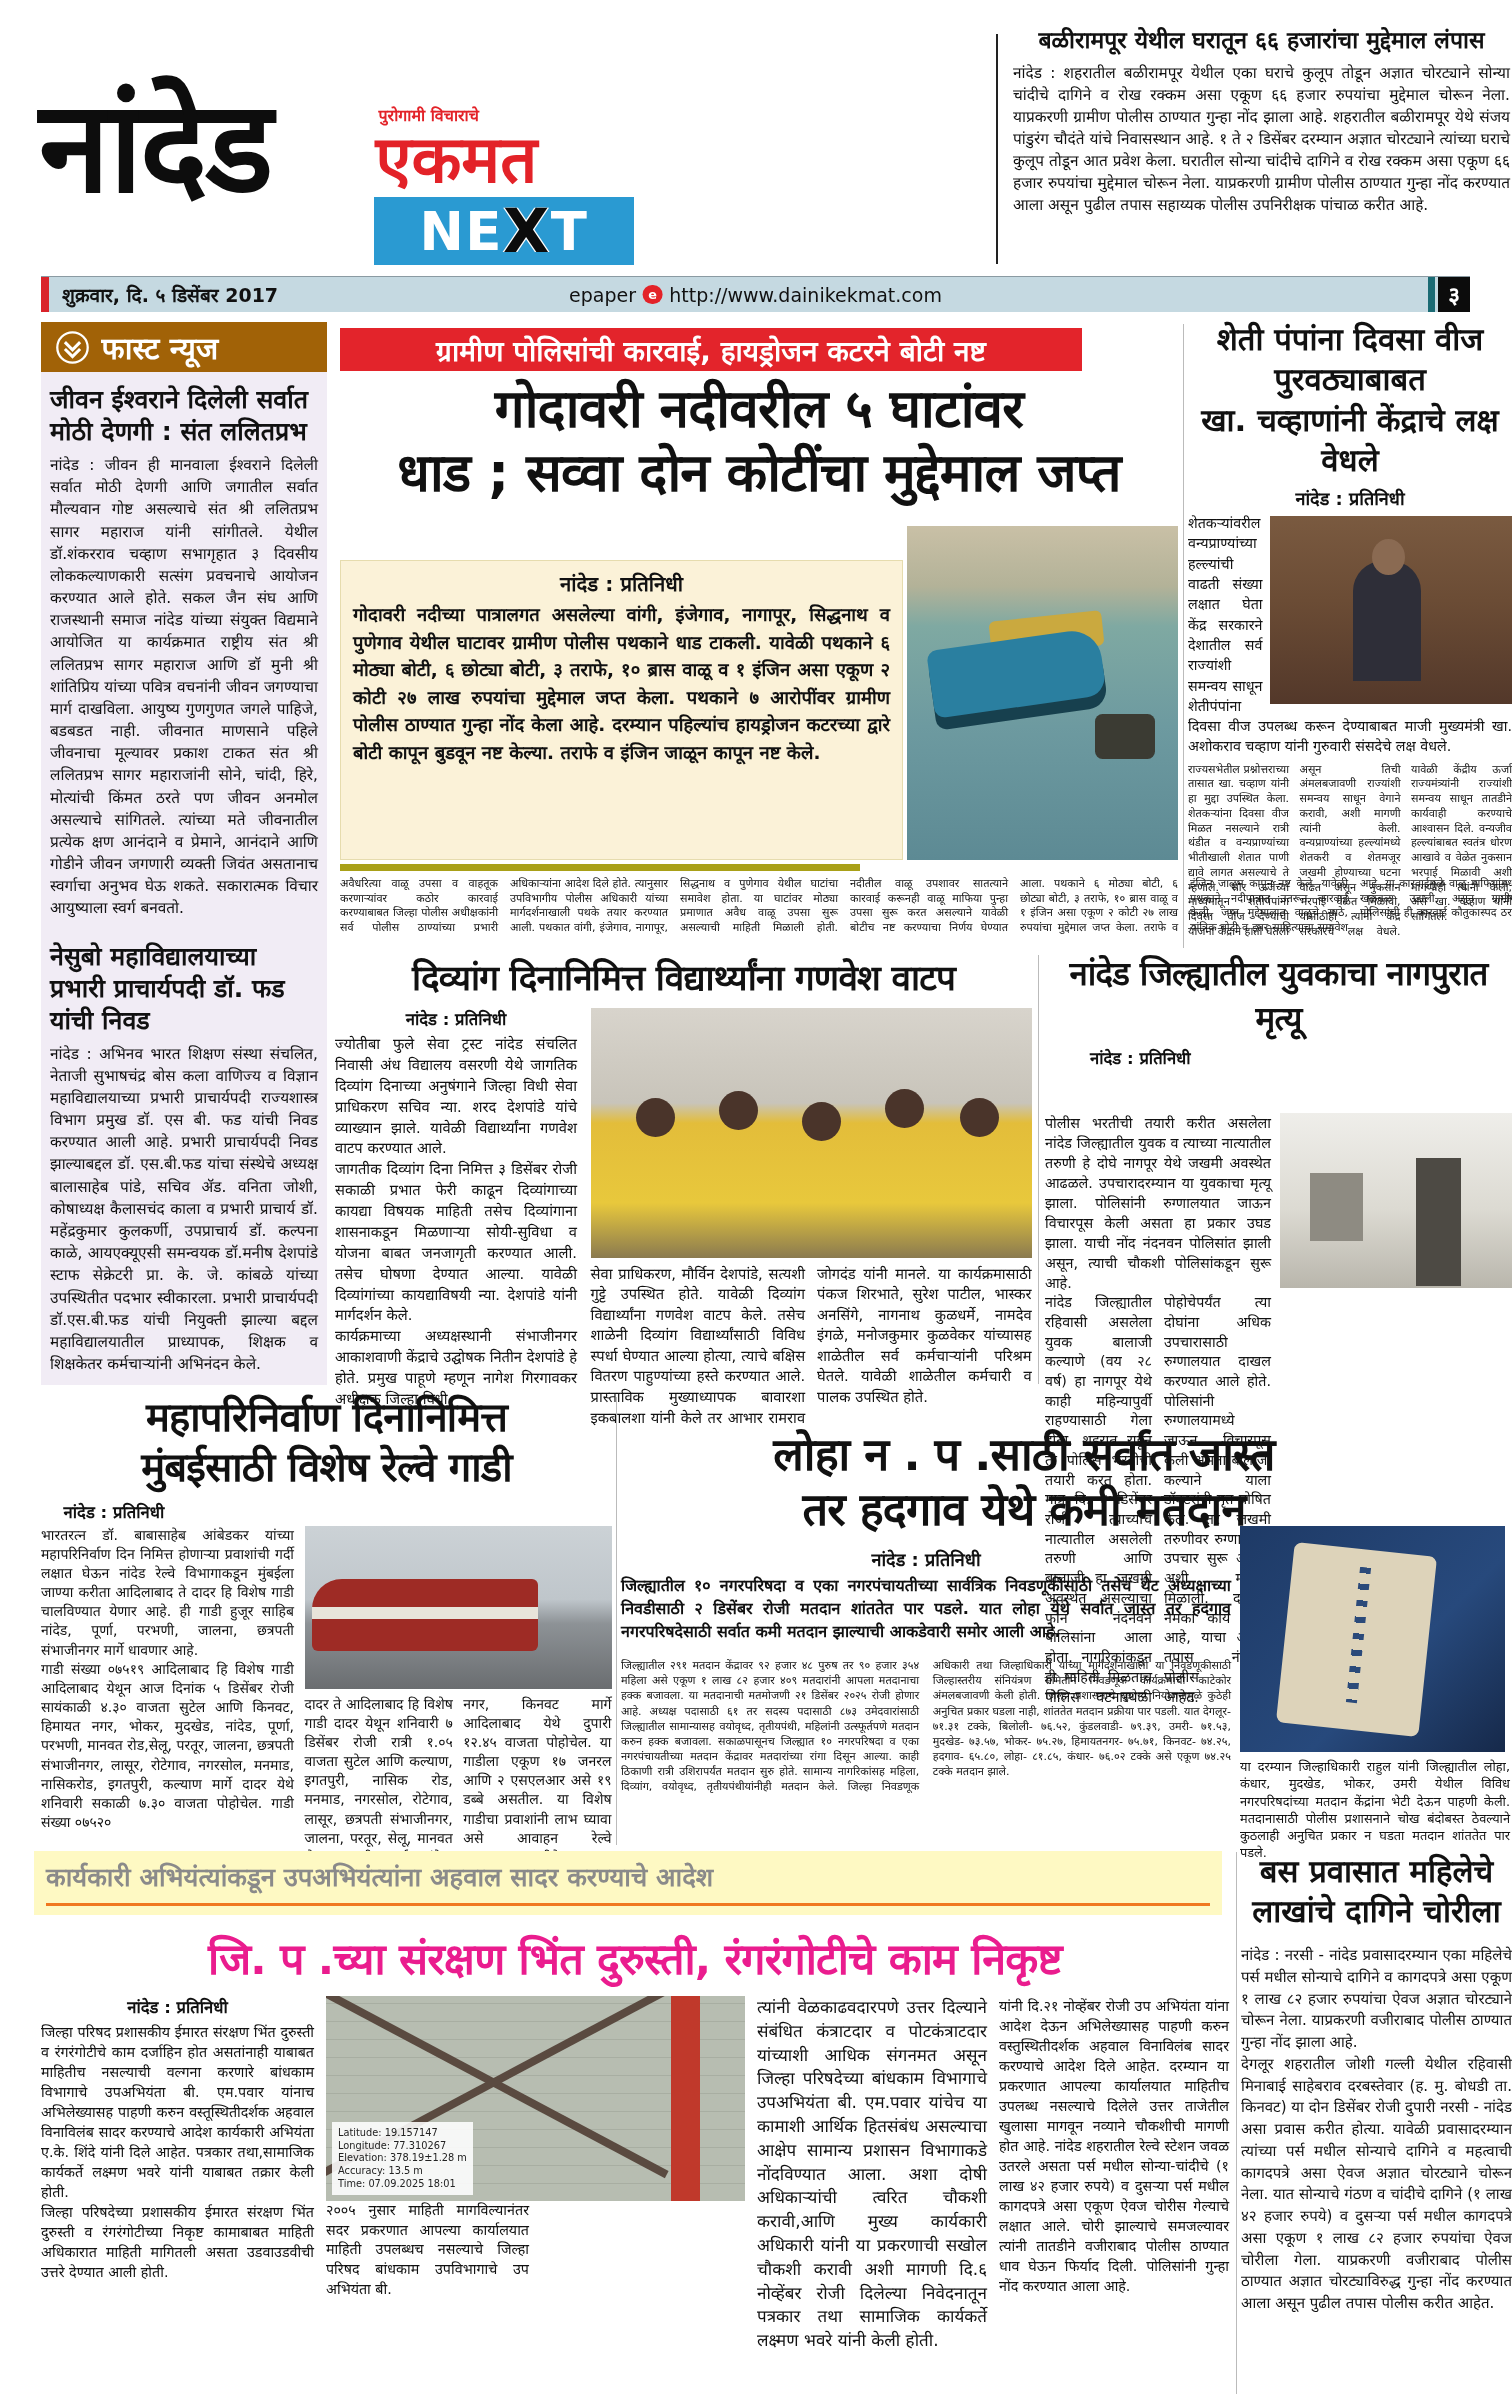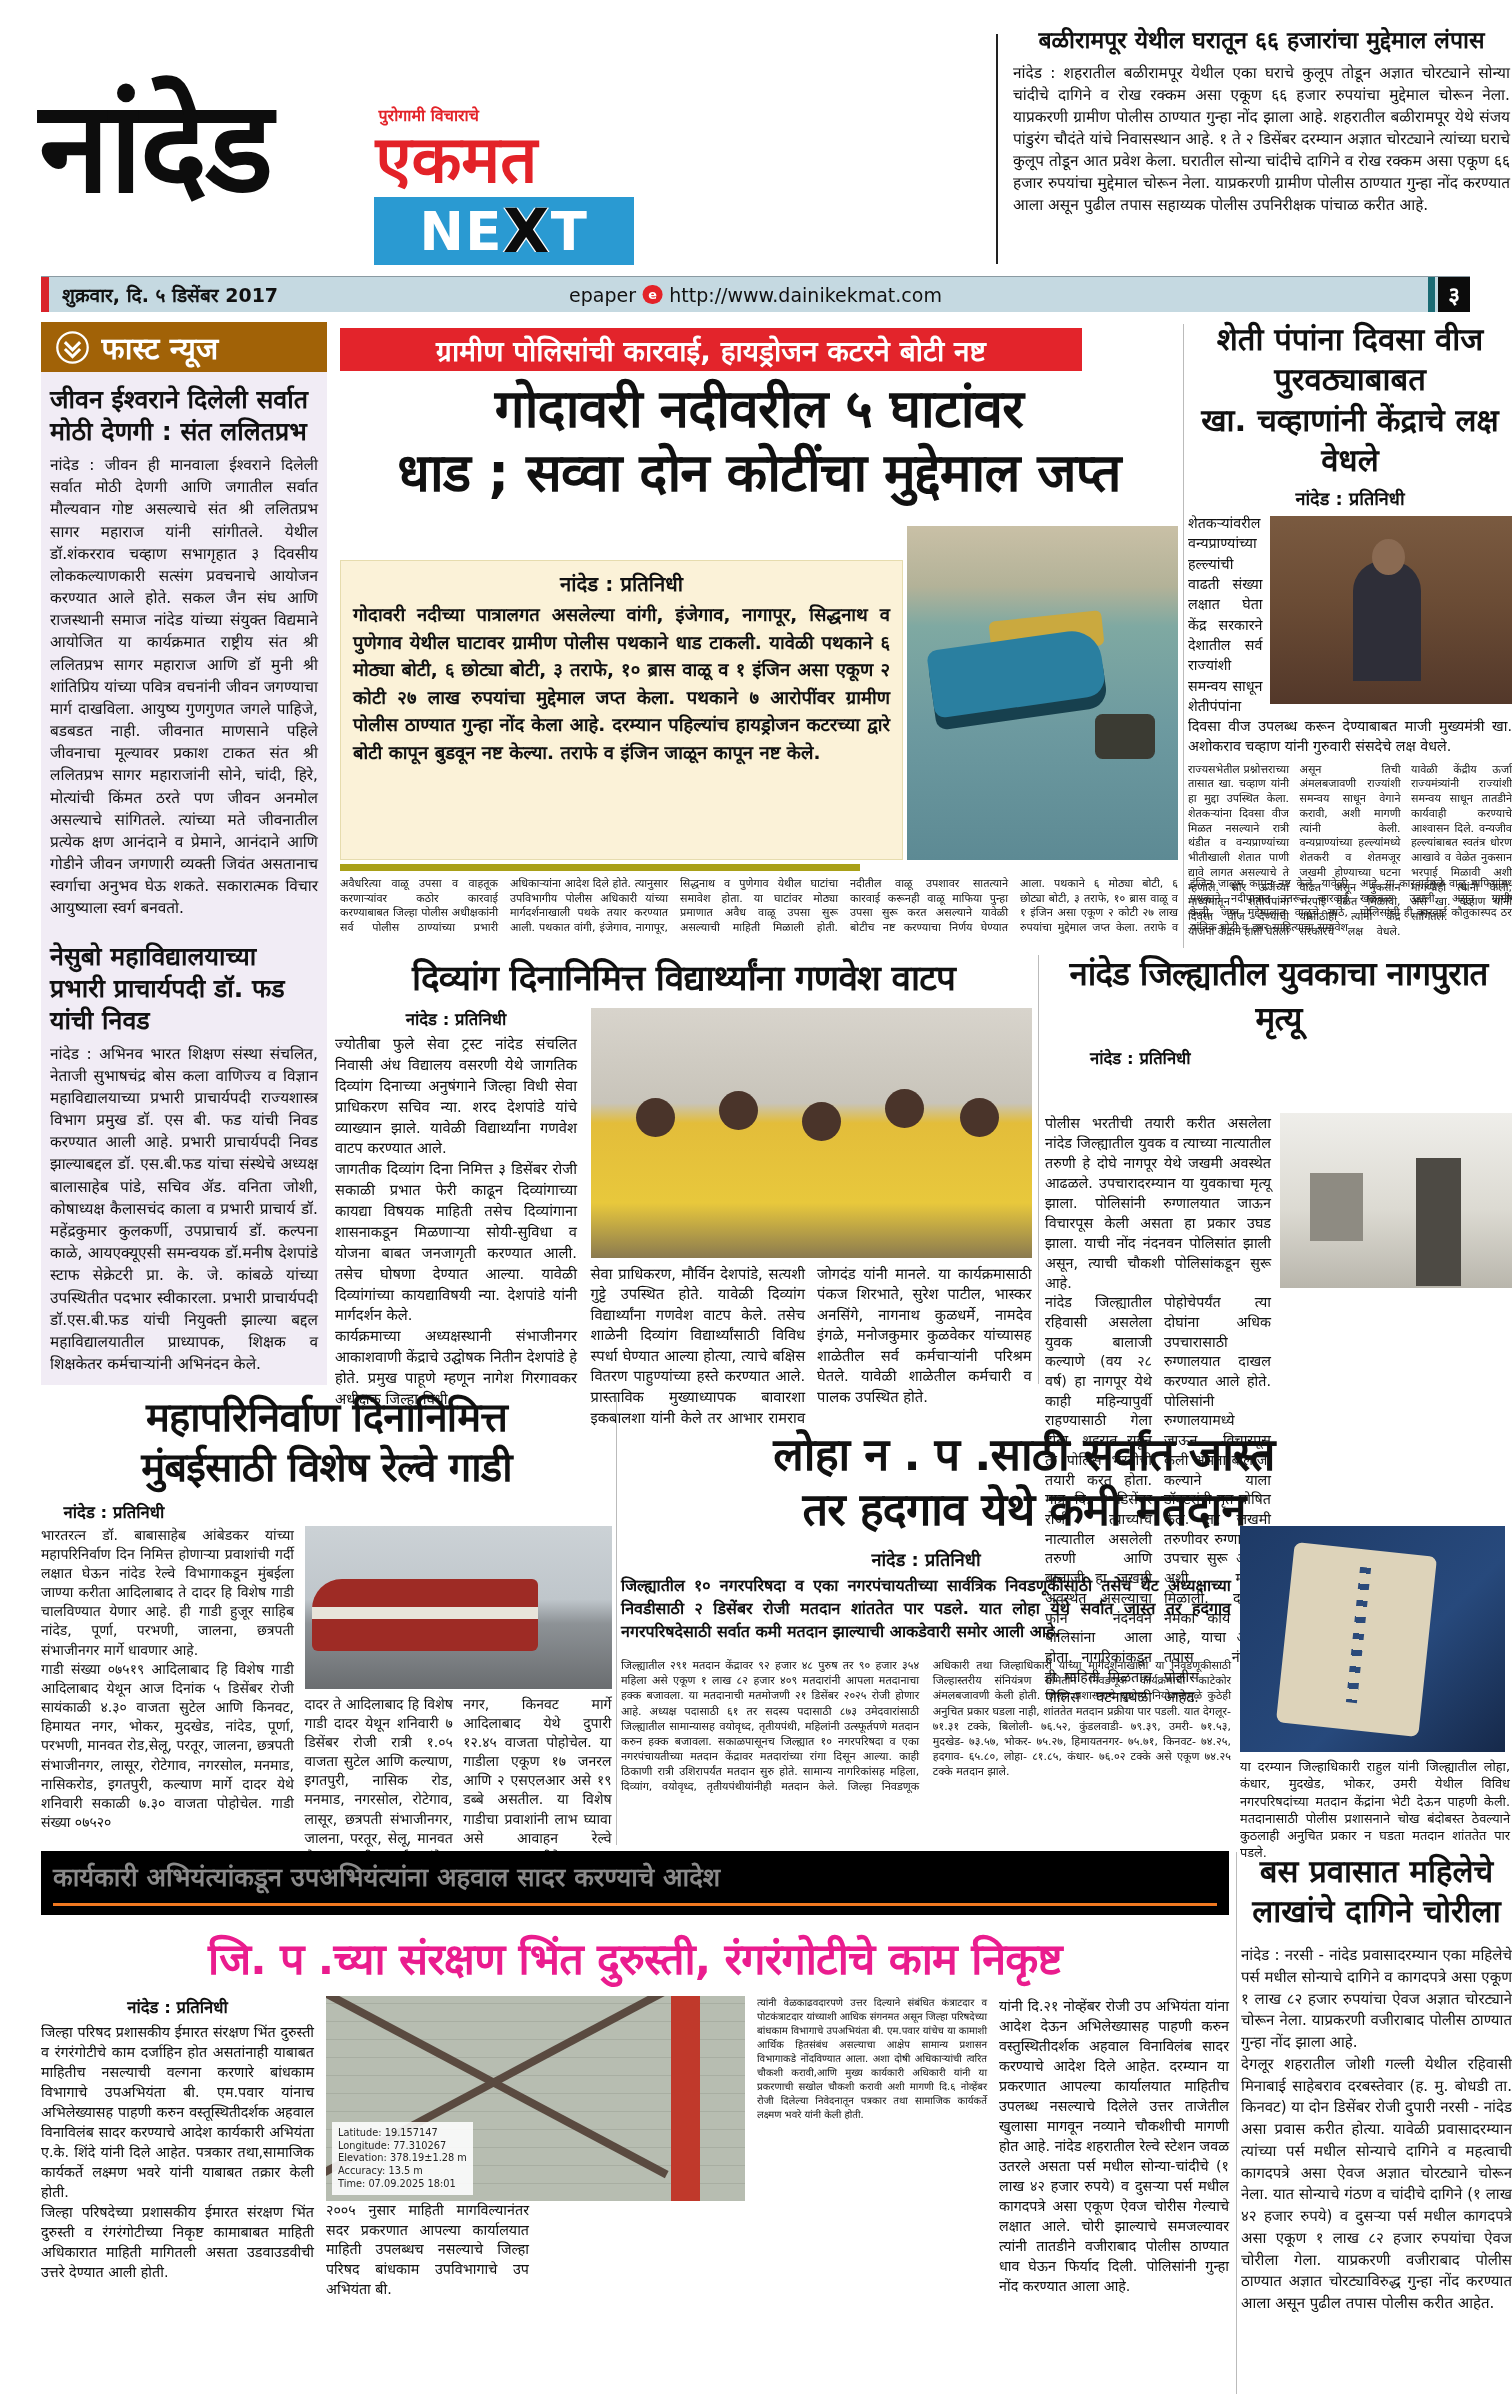--- a/index.html
+++ b/index.html
@@ -100,39 +100,39 @@
   .v-byline{font-size:18px;font-weight:800;text-align:center;width:610px;margin:9px 0 3px;}
   .v-main{width:610px;}
   .v-lead{font-size:16px;font-weight:600;line-height:1.45;}
   .v-cols{column-count:2;column-gap:13.6px;font-size:11px;line-height:1.37;margin-top:15px;}
   .v-right{position:absolute;left:619px;top:134px;width:270px;}
   .v-photo{width:265px;height:226px;background:linear-gradient(135deg,#1e3a66 0%,#27497c 60%,#16294a 100%);position:relative;}
   .evm{position:absolute;left:45px;top:22.6px;width:143px;height:181px;background:#ddd3ba;border-radius:7.5px;transform:rotate(6deg);}
   .evm-dots{position:absolute;left:113px;top:41px;width:10.5px;height:136px;background:repeating-linear-gradient(#2b4a7a 0 6px,#ddd3ba 6px 16.6px);transform:rotate(6deg);}
   .v-side{font-size:12.8px;line-height:1.35;margin-top:6px;}
   
-  .strapwrap{left:41px;top:1851px;width:1188px;background:#000000;padding:7.5px 12px 9px;box-sizing:border-box;}
+  .strapwrap{left:34px;top:1851px;width:1188px;background:#fef9c3;padding:7.5px 12px 9px;box-sizing:border-box;}
   .strap{color:#8a8a8a;font-size:25.6px;font-weight:800;}
   .straprule{height:3px;background:#f07820;margin-top:9px;}
   .w-head{left:41px;top:1928px;width:1188px;color:#ea1c8e;font-size:43px;font-weight:800;text-align:center;letter-spacing:-0.8px;}
   .w-body{left:41px;top:1996px;width:1188px;display:flex;gap:12px;}
   .w-col1{width:273px;font-size:14.3px;line-height:1.4;}
   .w-byline{text-align:center;font-size:16.6px;font-weight:800;margin-bottom:3px;}
   .w-center{width:419px;}
   .w-photo{width:419px;height:205px;position:relative;overflow:hidden;background:
      repeating-linear-gradient(0deg,#b7bdb1 0 16.6px,#a8aea2 16.6px 18px),
      linear-gradient(90deg,#9aa093,#c2c8ba);}
   .scaff1{position:absolute;left:-30px;top:-22.6px;width:422px;height:7.5px;background:#5a4a40;transform:rotate(28deg);transform-origin:left top;}
   .scaff2{position:absolute;left:-30px;top:188px;width:422px;height:7.5px;background:#5a4a40;transform:rotate(-28deg);transform-origin:left bottom;}
   .redpillar{position:absolute;right:45px;top:0;width:29px;height:205px;background:#c0392b;}
   .gps{position:absolute;left:6px;bottom:6px;background:rgba(255,255,255,.88);color:#222;font-size:9.8px;line-height:1.3;
        padding:4.5px 6px;font-family:"DejaVu Sans",sans-serif;}
   .w-under{display:flex;gap:12px;margin-top:0;}
   .w-under div{width:203px;font-size:14.3px;line-height:1.38;}
-  .w-col3{width:230px;font-size:10px;line-height:1.4;}
+  .w-col3{width:230px;font-size:17px;line-height:1.4;}
   .w-col4{width:230px;font-size:14.3px;line-height:1.4;}
   
   .theft{left:1241px;top:1851px;width:271px;}
   .th-head{font-size:31px;font-weight:800;text-align:center;line-height:1.3;}
   .th-body{font-size:15px;line-height:1.45;margin-top:13.6px;}
   .rule-v{background:#bbb;width:0.8px;}
 </style>
 </head>
 <body>
 

